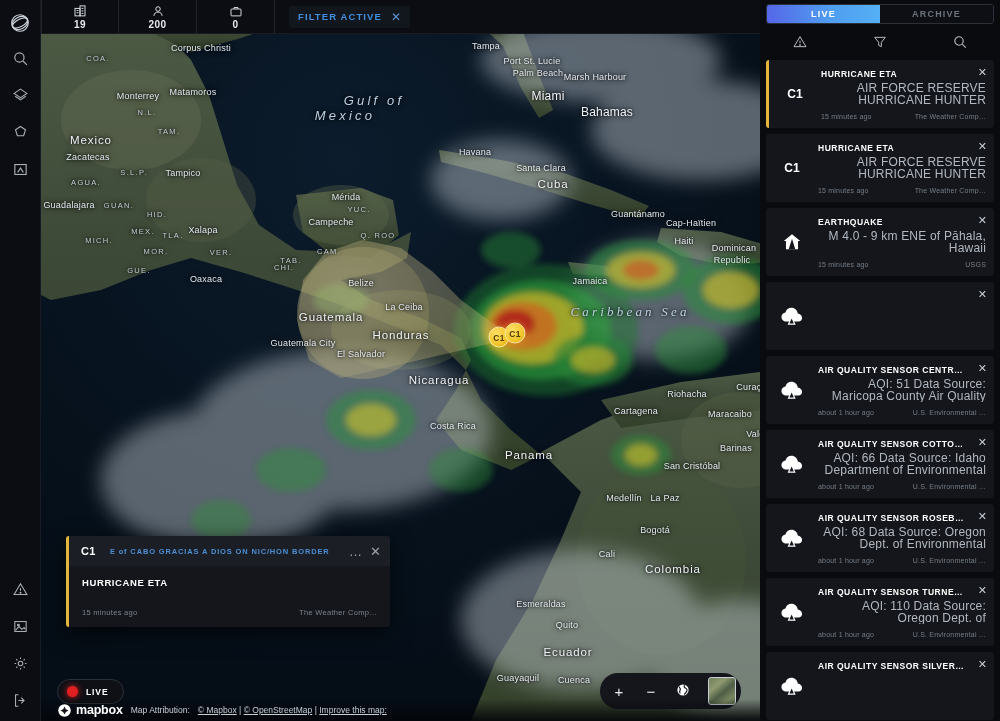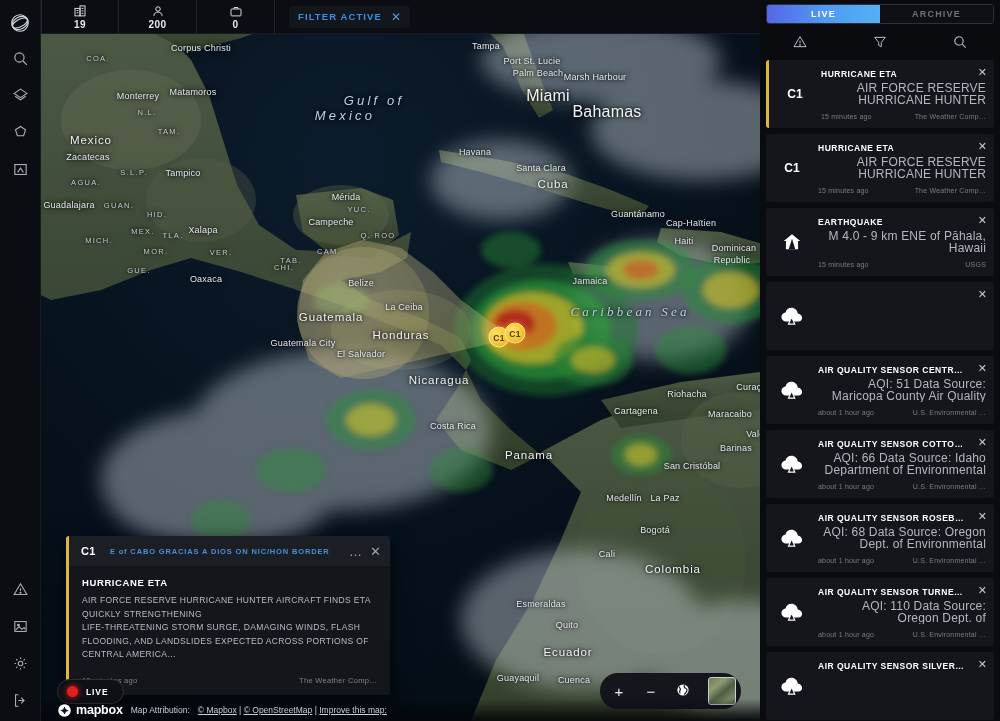--- a/index.html
+++ b/index.html
@@ -58,21 +58,21 @@
   .mlabel {
     position: absolute; color: #dfe4ea; font-size: 8.5px;
     text-shadow: 0 0 3px rgba(0,0,0,.95), 0 0 6px rgba(0,0,0,.8);
     white-space: nowrap; pointer-events: none; transform: translate(-50%,-50%);
     letter-spacing: .2px;
   }
   .mlabel.country { font-size: 11.5px; color: #eef1f5; letter-spacing: .9px; }
   .mlabel.sea { font-size: 13px; font-style: italic; color: #bcd2e4; letter-spacing: 3.2px; }
   .mlabel.state { font-size: 7.5px; color: #c3cad3; letter-spacing: 1.3px; }
   .mlabel.city { font-size: 9px; color: #e3e8ee; }
-  .mlabel.bigcity { font-size: 16px; color: #f0f3f7; }
+  .mlabel.bigcity { font-size: 12px; color: #f0f3f7; }
 
   
   #cone { position: absolute; pointer-events: none; }
   .storm-marker {
     position: absolute; width: 21px; height: 21px; border-radius: 50%;
     background: radial-gradient(circle at 36% 32%, #ffe066, #f2c52b 62%, #d9a617);
     border: 1.5px solid #fff0a8; display: flex; align-items: center; justify-content: center;
     font-size: 8.5px; font-weight: 700; color: #4a3a06; letter-spacing: .2px;
     box-shadow: 0 0 8px rgba(255,200,40,.55); cursor: pointer; transform: translate(-50%,-50%);
   }
@@ -476,22 +476,20 @@
 
   <div id="popup">
     <div class="pu-head">
       <span class="pu-cat">C1</span>
       <span class="pu-loc">E of CABO GRACIAS A DIOS ON NIC/HON BORDER</span>
       <span class="pu-ico">…</span>
       <span class="pu-ico">✕</span>
     </div>
     <div class="pu-body">
       <div class="pu-title">HURRICANE ETA</div>
-      <div class="pu-desc" style="white-space:pre-line">AIR FORCE RESERVE HURRICANE HUNTER AIRCRAFT FINDS ETA QUICKLY STRENGTHENING
-LIFE-THREATENING STORM SURGE, DAMAGING WINDS, FLASH FLOODING, AND LANDSLIDES EXPECTED ACROSS PORTIONS OF CENTRAL AMERICA…</div>
     </div>
     <div class="pu-foot">
       <span>15 minutes ago</span>
       <span>The Weather Comp…</span>
     </div>
   </div>
 
   <div id="mapctl">
     <span class="mc">+</span>
     <span class="mc">−</span>

